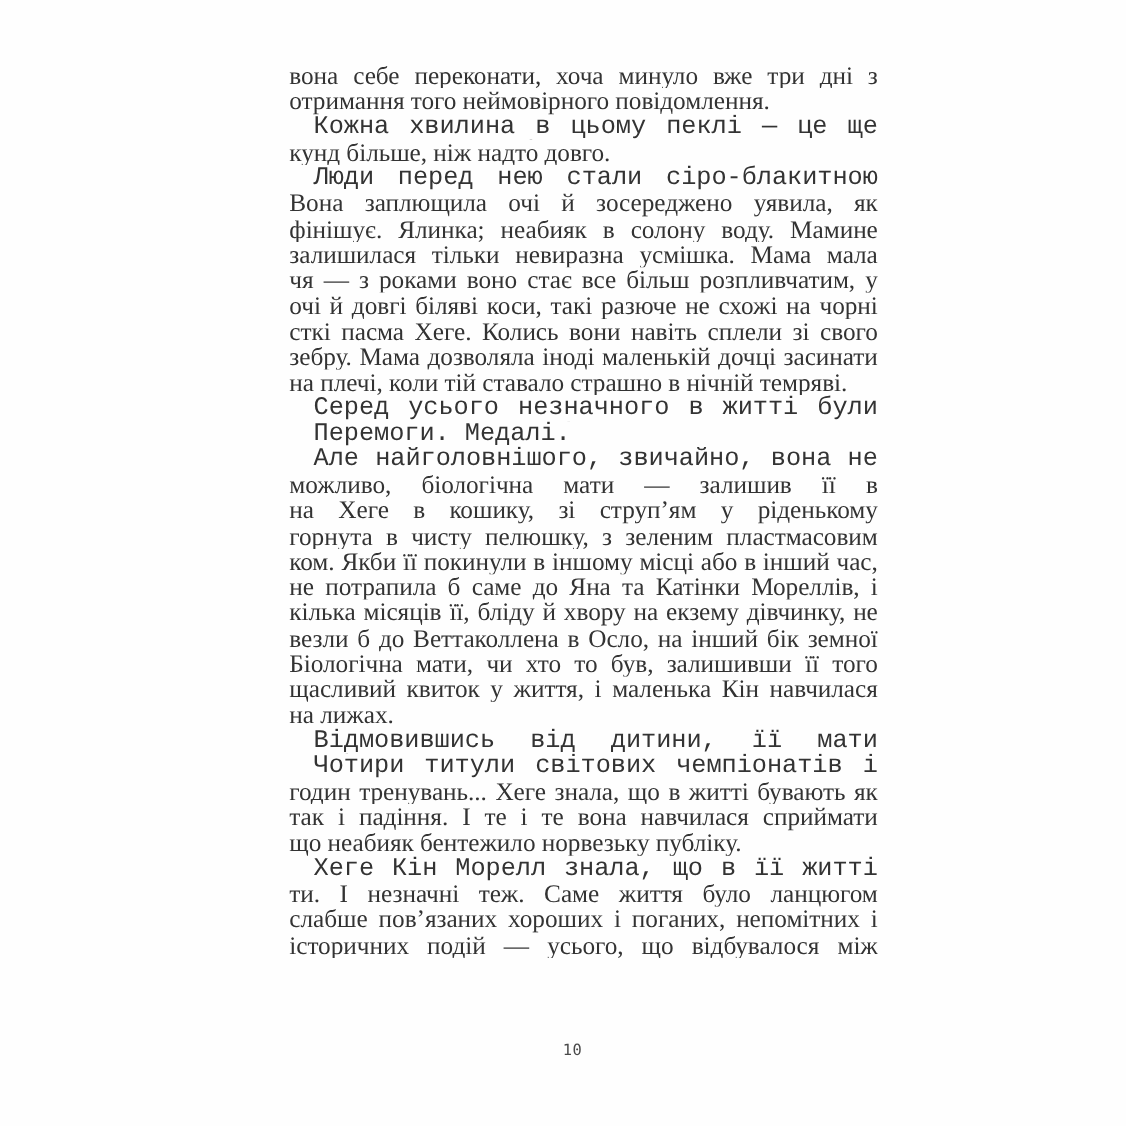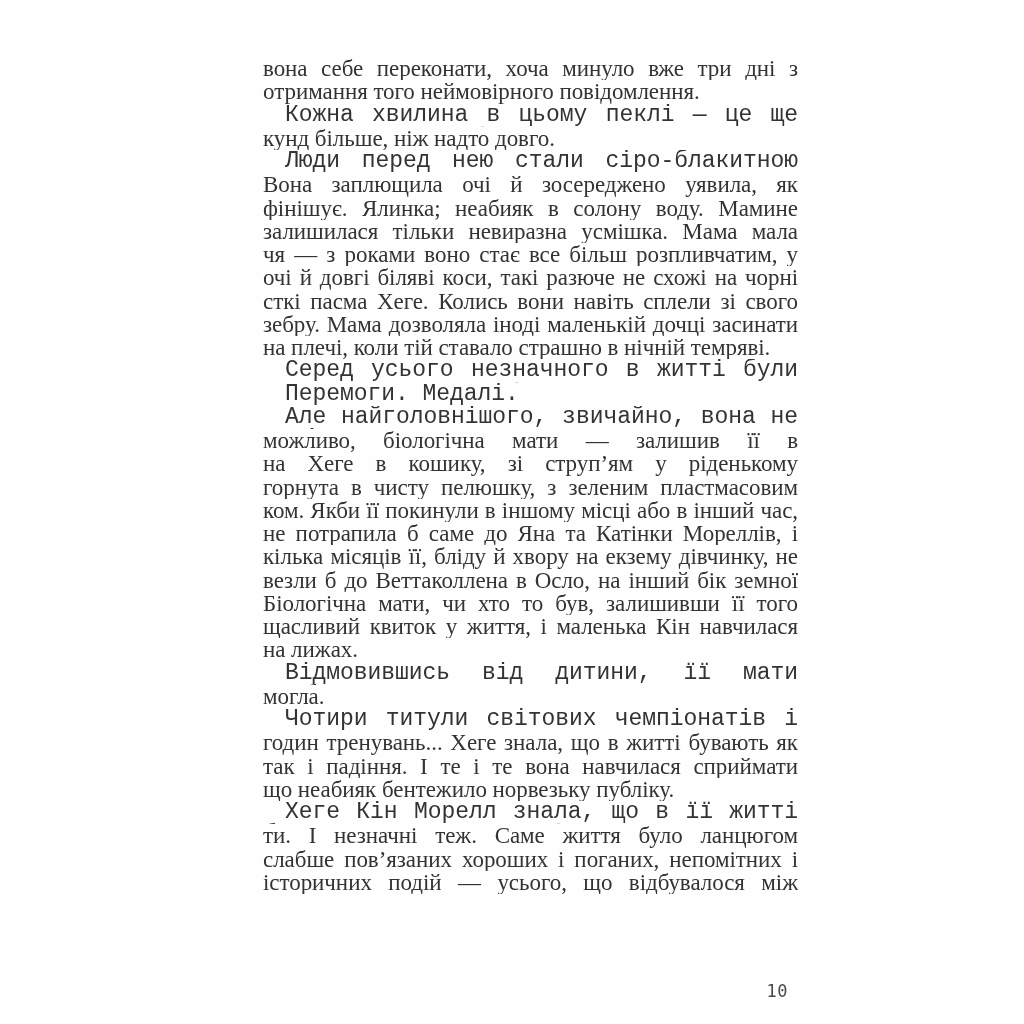--- a/index.html
+++ b/index.html
@@ -40,26 +40,25 @@
   }
   .line.ind {
     text-indent: 22px;
     font-family: Liberation Mono, monospace;
   }
   .page-number {
     position: absolute;
     top: 947px;
     left: 253px;
     width: 535px;
-    text-align: right;
+    text-align: center;
     font-family: "DejaVu Sans Mono", monospace;
-    font-size: 17px;
+    font-size: 14px;
     letter-spacing: 0.5px;
     color: #4a4a4a;
-    margin-top: 34px;
   }
 </style>
 </head>
 <body>
 
 <div class="page">
   <main class="text-block" id="text-block">
       <div class="line j">вона себе переконати, хоча минуло вже три дні з моменту</div>
       <div class="line last">отримання того неймовірного повідомлення.</div>
       <div class="line j ind">Кожна хвилина в цьому пеклі — це ще на шістдесят се-</div>
@@ -80,21 +79,20 @@
       <div class="line j">на Хеге в кошику, зі струп’ям у ріденькому волоссячку. За-</div>
       <div class="line j">горнута в чисту пелюшку, з зеленим пластмасовим ведмеди-</div>
       <div class="line j">ком. Якби її покинули в іншому місці або в інший час, вона</div>
       <div class="line j">не потрапила б саме до Яна та Катінки Мореллів, і через</div>
       <div class="line j">кілька місяців її, бліду й хвору на екзему дівчинку, не від-</div>
       <div class="line j">везли б до Веттаколлена в Осло, на інший бік земної кулі.</div>
       <div class="line j">Біологічна мати, чи хто то був, залишивши її того ранку під</div>
       <div class="line j">щасливий квиток у життя, і маленька Кін навчилася їздити</div>
       <div class="line last">на лижах.</div>
       <div class="line j ind">Відмовившись від дитини, її мати зробила найкраще, що</div>
-      <div class="line last">могла.</div>
       <div class="line j ind">Чотири титули світових чемпіонатів і майже десять тисяч</div>
       <div class="line j">годин тренувань... Хеге знала, що в житті бувають як злети,</div>
       <div class="line j">так і падіння. І те і те вона навчилася сприймати спокійно,</div>
       <div class="line last">що неабияк бентежило норвезьку публіку.</div>
       <div class="line j ind">Хеге Кін Морелл знала, що в її житті були видатні момен-</div>
       <div class="line j">ти. І незначні теж. Саме життя було ланцюгом сильніше чи</div>
       <div class="line j">слабше пов’язаних хороших і поганих, непомітних і справді</div>
       <div class="line j">історичних подій — усього, що відбувалося між народжен-</div>
     </main>
   <footer class="page-number">10</footer>

